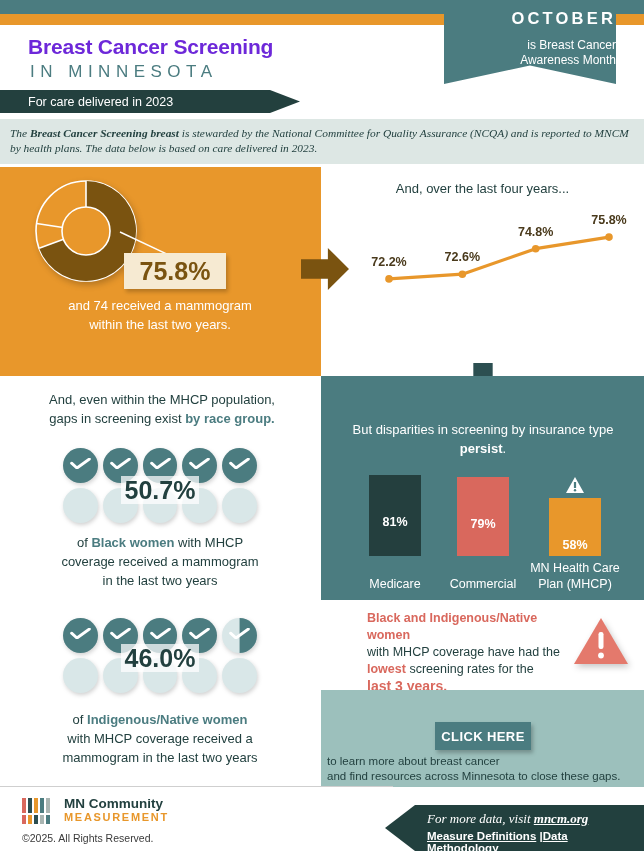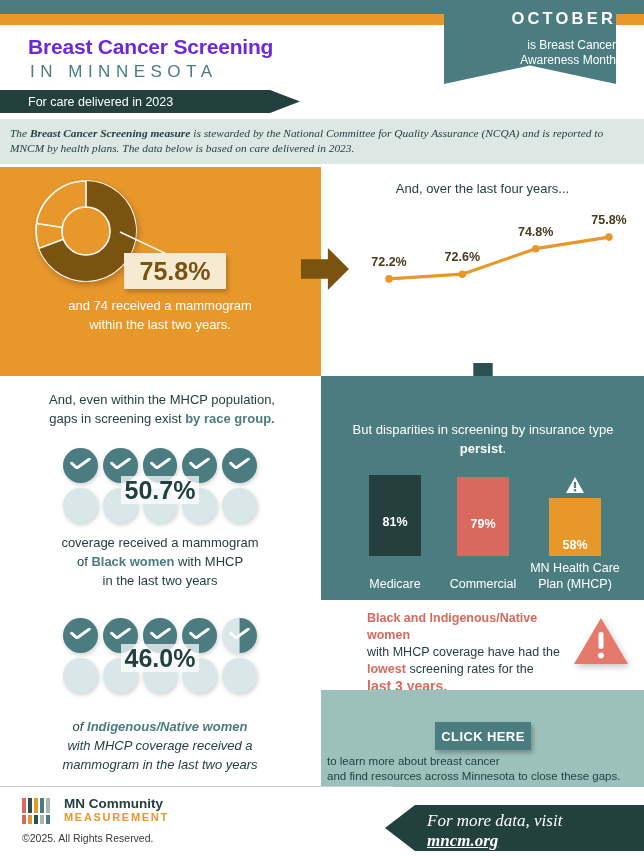--- a/index.html
+++ b/index.html
@@ -184,21 +184,21 @@
   .logo-t2 { position:absolute; left:64px; top:24px; font-size:11px; font-weight:bold;
              color:#e8972b; letter-spacing:1.7px; }
   .copyright { position:absolute; left:22px; top:45px; font-size:10.5px; color:#3a3a3a; }
   .foot-ribbon {
     position:absolute; left:385px; top:805px; width:259px; height:46px;
     background:#22403e;
     clip-path: polygon(30px 0, 100% 0, 100% 100%, 30px 100%, 0 50%);
     padding:6px 10px 0 42px;
   }
   .foot-l1 { font-family:"Liberation Serif", serif; font-style:italic;
-             font-size:17px; color:#fff; }
+             font-size:13px; color:#fff; }
   .foot-l1 u { font-weight:bold; }
   .foot-l2 { font-size:11.5px; color:#fff; font-weight:bold; margin-top:3px; }
   .foot-l2 u { text-decoration:underline; }
 
   
   .hairline { position:absolute; left:0; top:786px; width:393px; height:1px; background:#cfcfcf; }
   .vline { position:absolute; left:321px; top:376px; width:1px; height:411px; background:#dedede; }
 </style>
 </head>
 <body>
@@ -215,21 +215,21 @@
     <span>For care delivered in 2023</span>
   </div>
 
   <div class="oct-banner">
     <div class="oct-title">OCTOBER</div>
     <div class="oct-l1">is Breast Cancer</div>
     <div class="oct-l2">Awareness Month</div>
   </div>
 
   <div class="intro">
-    <p><span>The </span><b>Breast Cancer Screening measure</b><span> is stewarded by the National Committee for Quality Assurance (NCQA) and is reported to MNCM by health plans. The data below is based on care delivered in 2023.</span></p>
+    <p><span>The </span><b>Breast Cancer Screening breast</b><span> is stewarded by the National Committee for Quality Assurance (NCQA) and is reported to MNCM by health plans. The data below is based on care delivered in 2023.</span></p>
   </div>
 
   <div class="q-orange">
     <div class="donut-wrap">
       <svg width="108" height="108" viewBox="0 0 108 108">
 
         <circle cx="54" cy="54" r="50" fill="#e8972b" stroke="#ffffff" stroke-width="1.6"></circle>
 
         <path d="M54 4 A50 50 0 1 1 7.1 71.3 L54 54 Z" fill="#7a5310"></path>
 
@@ -317,22 +317,22 @@
           <div class="dot empty"></div>
           <div class="dot empty"></div>
           <div class="dot empty"></div>
           <div class="dot empty"></div>
         </div>
     </div>
     <div class="pct-overlay" style="left:63px; top:100px;">
       <span>50.7%</span>
     </div>
     <div class="race-cap" style="top:157px;">
+      <div><span>of </span><b>Black women</b><span> with MHCP</span></div>
       <div>coverage received a mammogram</div>
-      <div><span>of </span><b>Black women</b><span> with MHCP</span></div>
       <div>in the last two years</div>
     </div>
 
     <div class="dots-block" style="top:242px;">
       <div class="dot-row" id="row-ind-top">
           <div class="dot full">
             <svg class="check" viewBox="0 0 21 11">
               <polyline points="1.6,5.2 7,10 19.4,1" fill="none" stroke="#ffffff" stroke-width="2.9" stroke-linecap="round" stroke-linejoin="round"></polyline>
             </svg>
           </div>
@@ -362,21 +362,21 @@
           <div class="dot empty"></div>
           <div class="dot empty"></div>
           <div class="dot empty"></div>
           <div class="dot empty"></div>
           <div class="dot empty"></div>
         </div>
     </div>
     <div class="pct-overlay" style="left:63px; top:268px;">
       <span>46.0%</span>
     </div>
-    <div class="race-cap" style="top:341px;font-style:italic;">
+    <div class="race-cap" style="top:334px;">
       <div><span>of </span><b>Indigenous/Native women</b></div>
       <div>with MHCP coverage received a</div>
       <div>mammogram in the last two years</div>
     </div>
   </div>
 
   <div class="q-bars">
     <div class="bars-head">
       <span>But disparities in screening by insurance type </span><b>persist</b><span>.</span>
     </div>

